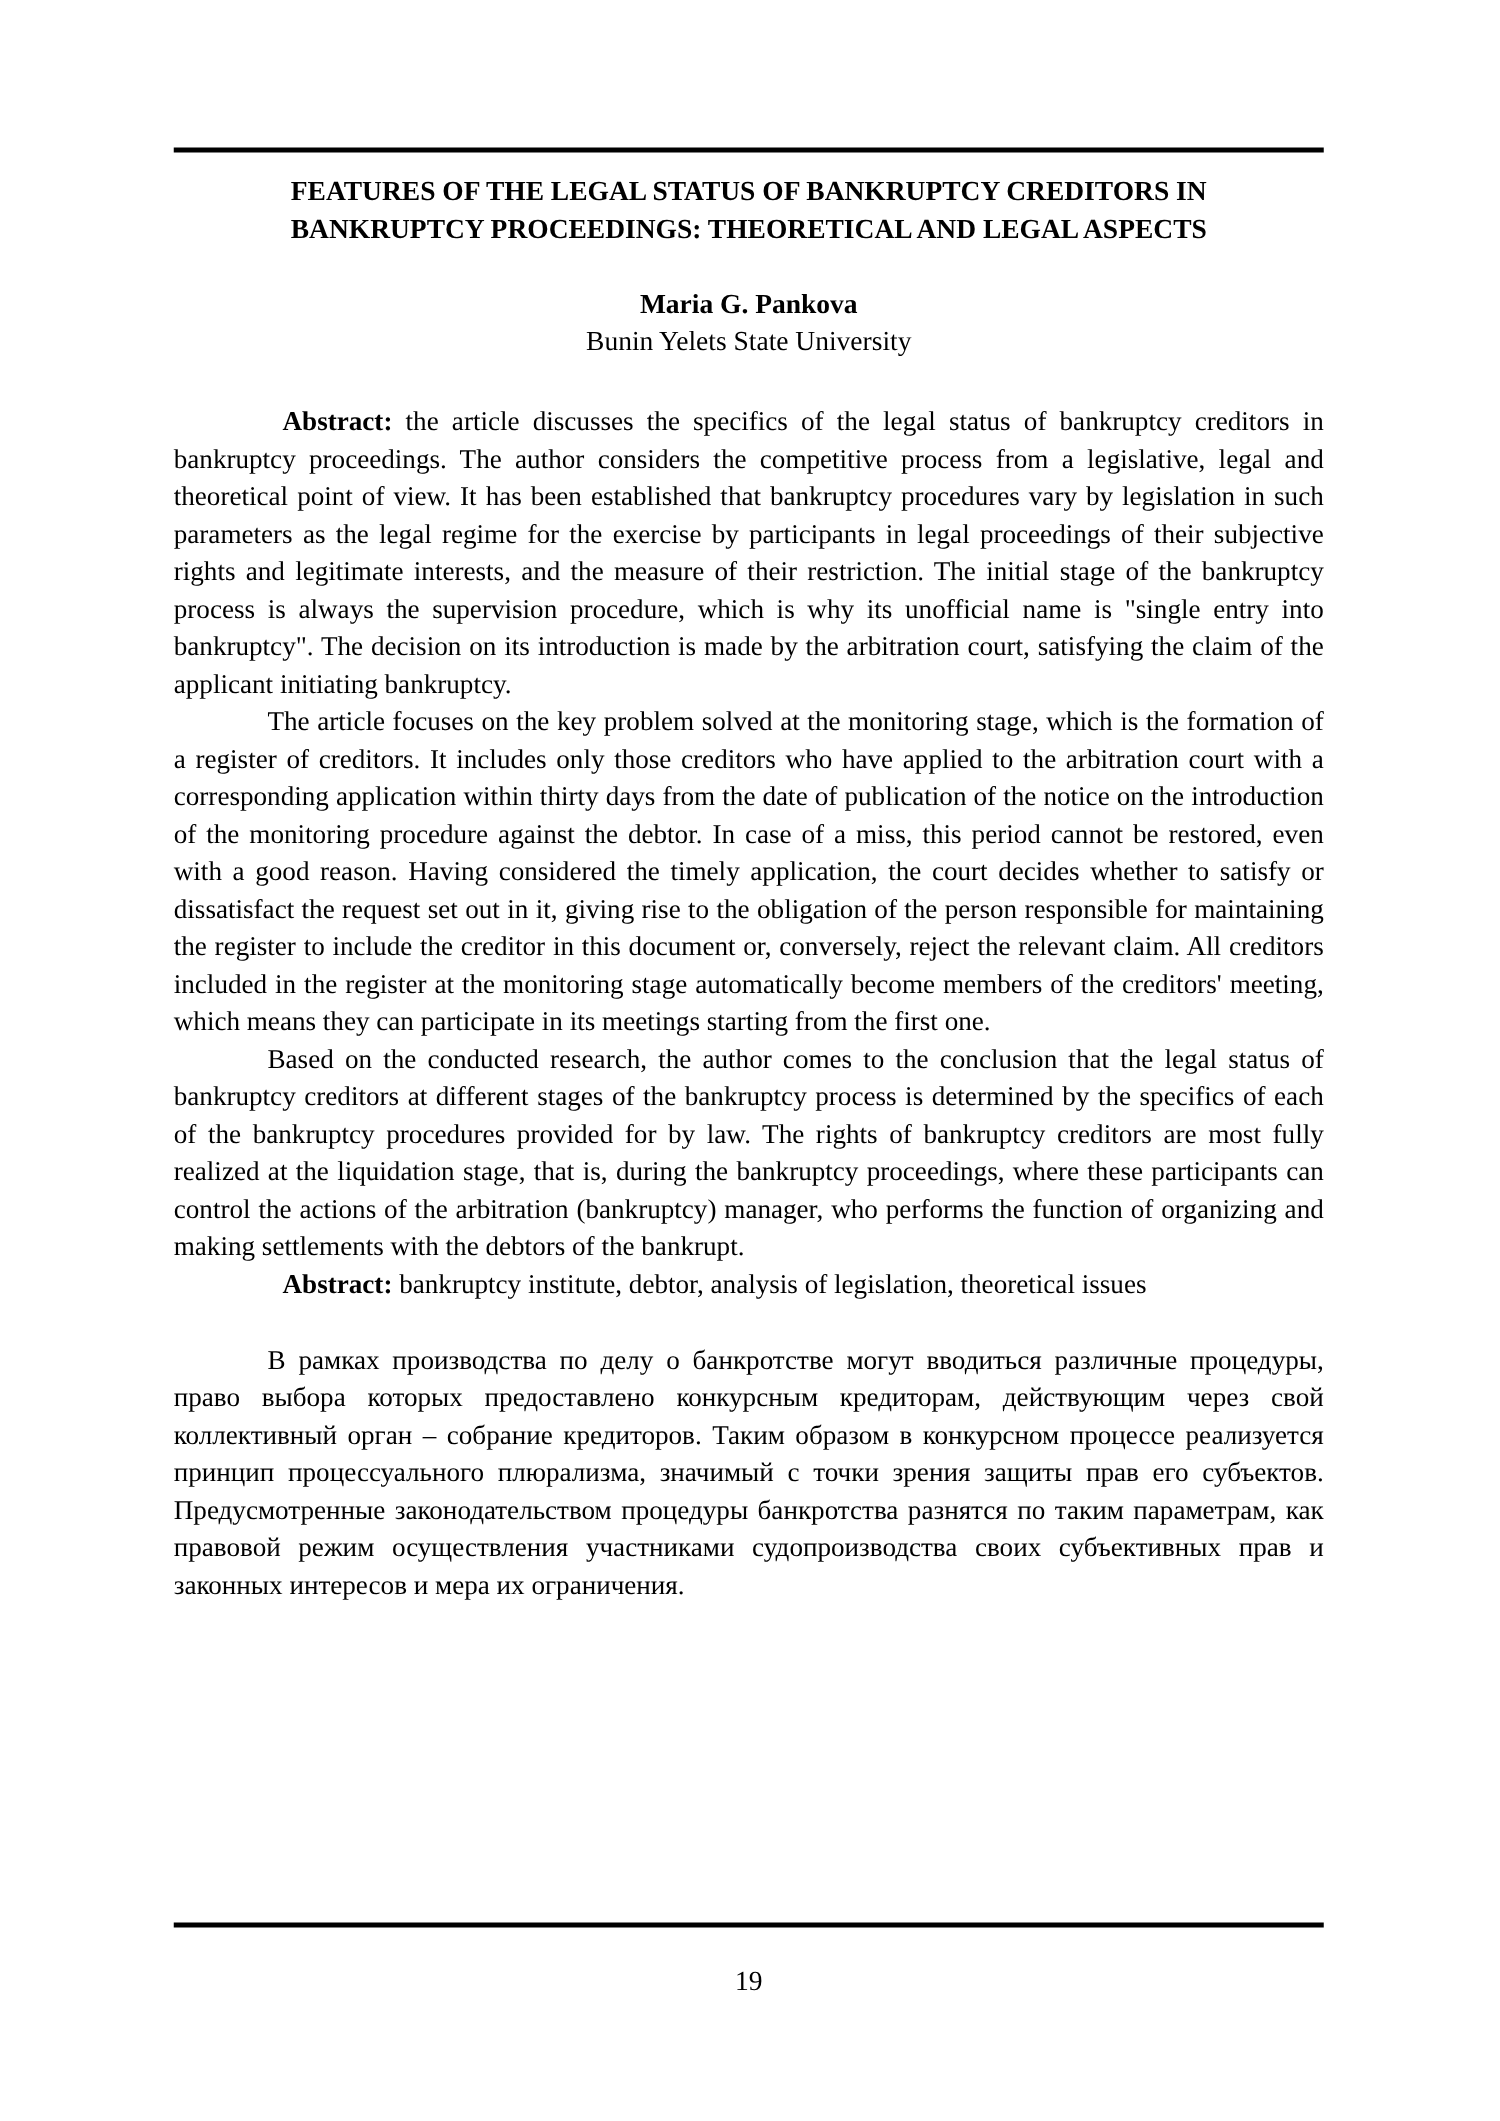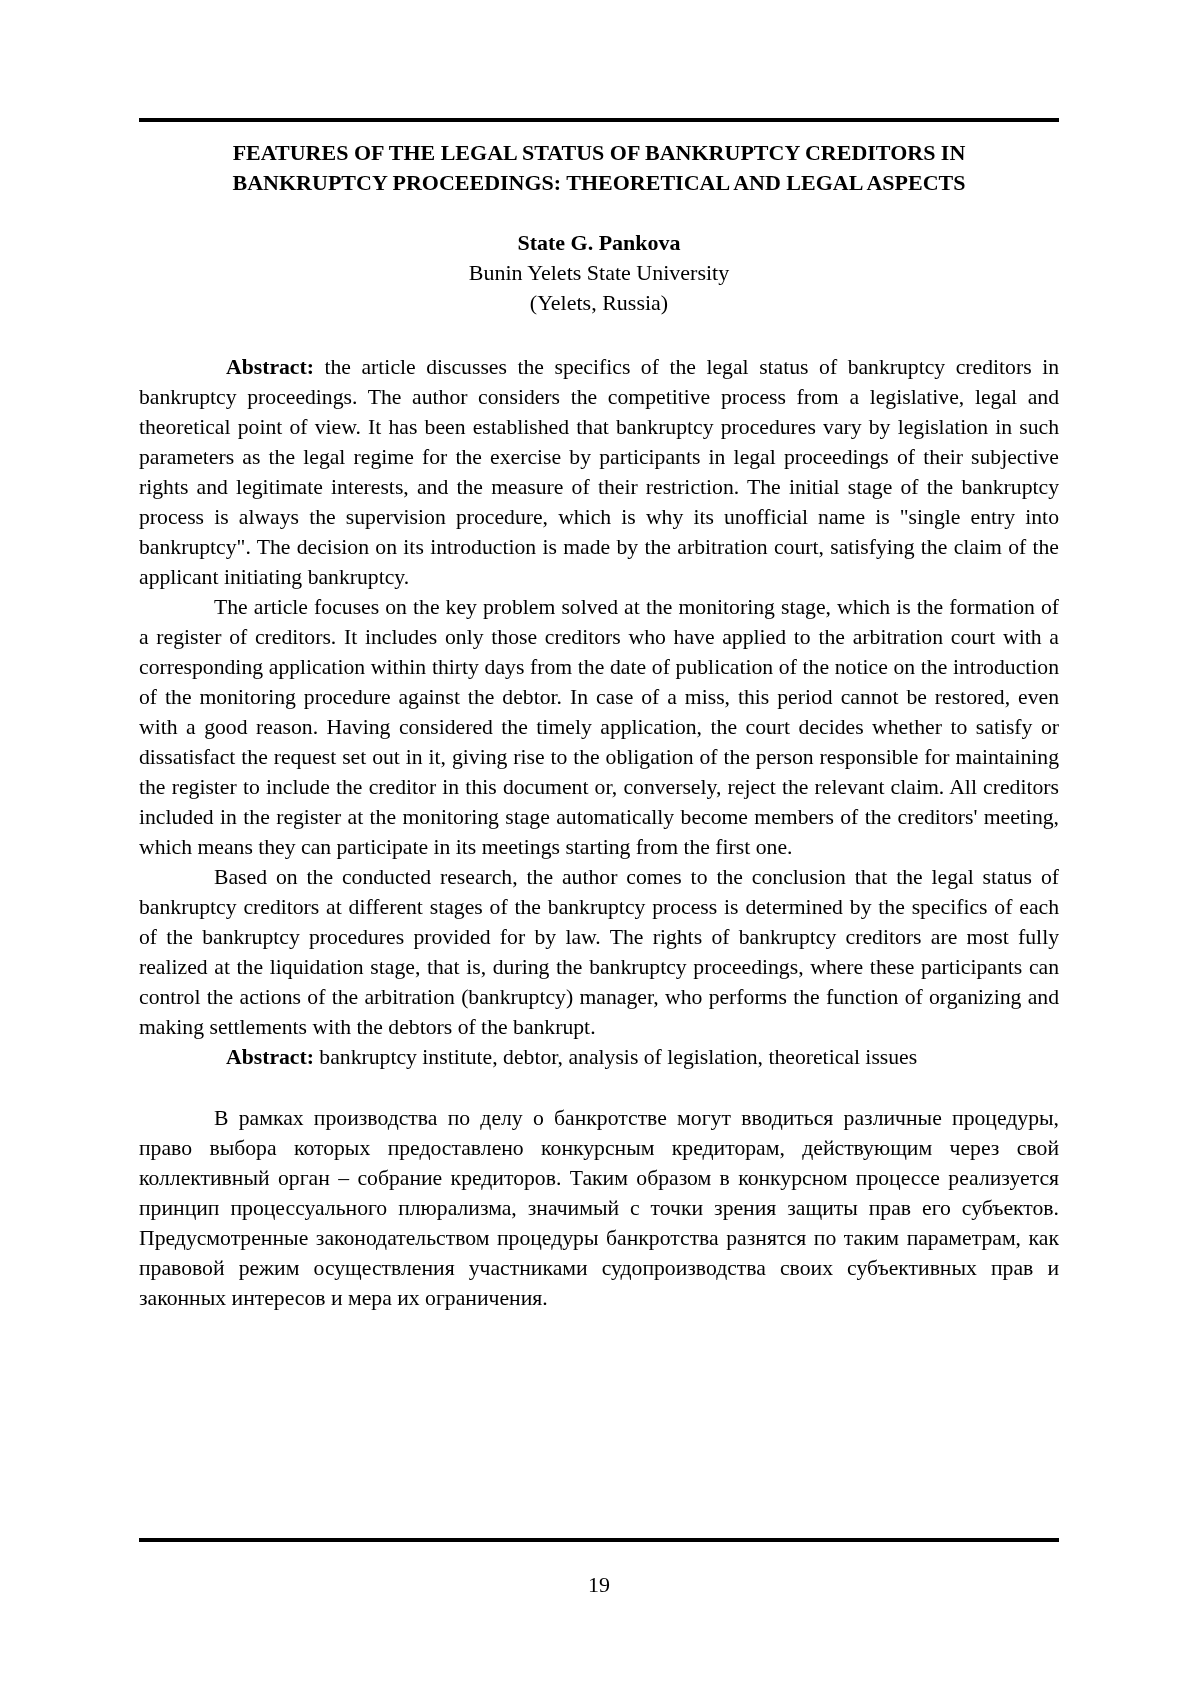--- a/index.html
+++ b/index.html
@@ -84,23 +84,22 @@
 <div class="page">
   <div class="content">
     <div class="rule top"></div>
 
     <div class="title">
       <div>FEATURES OF THE LEGAL STATUS OF BANKRUPTCY CREDITORS IN</div>
       <div>BANKRUPTCY PROCEEDINGS: THEORETICAL AND LEGAL ASPECTS</div>
     </div>
 
     <div class="byline">
-      <div class="author">State G. Pankova</div>
+      <div class="author">Maria G. Pankova</div>
       <div>Bunin Yelets State University</div>
-      <div>(Yelets, Russia)</div>
     </div>
 
     <div class="body-text">
       <p><span class="b">Abstract:</span> <span>the article discusses the specifics of the legal status of bankruptcy creditors in bankruptcy proceedings. The author considers the competitive process from a legislative, legal and theoretical point of view. It has been established that bankruptcy procedures vary by legislation in such parameters as the legal regime for the exercise by participants in legal proceedings of their subjective rights and legitimate interests, and the measure of their restriction. The initial stage of the bankruptcy process is always the supervision procedure, which is why its unofficial name is "single entry into bankruptcy". The decision on its introduction is made by the arbitration court, satisfying the claim of the applicant initiating bankruptcy.</span></p>
       <p>The article focuses on the key problem solved at the monitoring stage, which is the formation of a register of creditors. It includes only those creditors who have applied to the arbitration court with a corresponding application within thirty days from the date of publication of the notice on the introduction of the monitoring procedure against the debtor. In case of a miss, this period cannot be restored, even with a good reason. Having considered the timely application, the court decides whether to satisfy or dissatisfact the request set out in it, giving rise to the obligation of the person responsible for maintaining the register to include the creditor in this document or, conversely, reject the relevant claim. All creditors included in the register at the monitoring stage automatically become members of the creditors' meeting, which means they can participate in its meetings starting from the first one.</p>
       <p>Based on the conducted research, the author comes to the conclusion that the legal status of bankruptcy creditors at different stages of the bankruptcy process is determined by the specifics of each of the bankruptcy procedures provided for by law. The rights of bankruptcy creditors are most fully realized at the liquidation stage, that is, during the bankruptcy proceedings, where these participants can control the actions of the arbitration (bankruptcy) manager, who performs the function of organizing and making settlements with the debtors of the bankrupt.</p>
       <p><span class="b">Abstract:</span> <span>bankruptcy institute, debtor, analysis of legislation, theoretical issues</span></p>
 
       <div class="body-ru">
         <p>В рамках производства по делу о банкротстве могут вводиться различные про­цедуры, право выбора которых предоставлено конкурсным кредиторам, действующим через свой коллективный орган – собрание кредиторов. Таким образом в конкурсном процессе реализуется принцип процессуального плюрализма, значимый с точки зрения защиты прав его субъектов. Предусмотренные законодательством процедуры банкрот­ства разнятся по таким параметрам, как правовой режим осуществления участниками судопроизводства своих субъективных прав и законных интересов и мера их ограниче­ния.</p>

